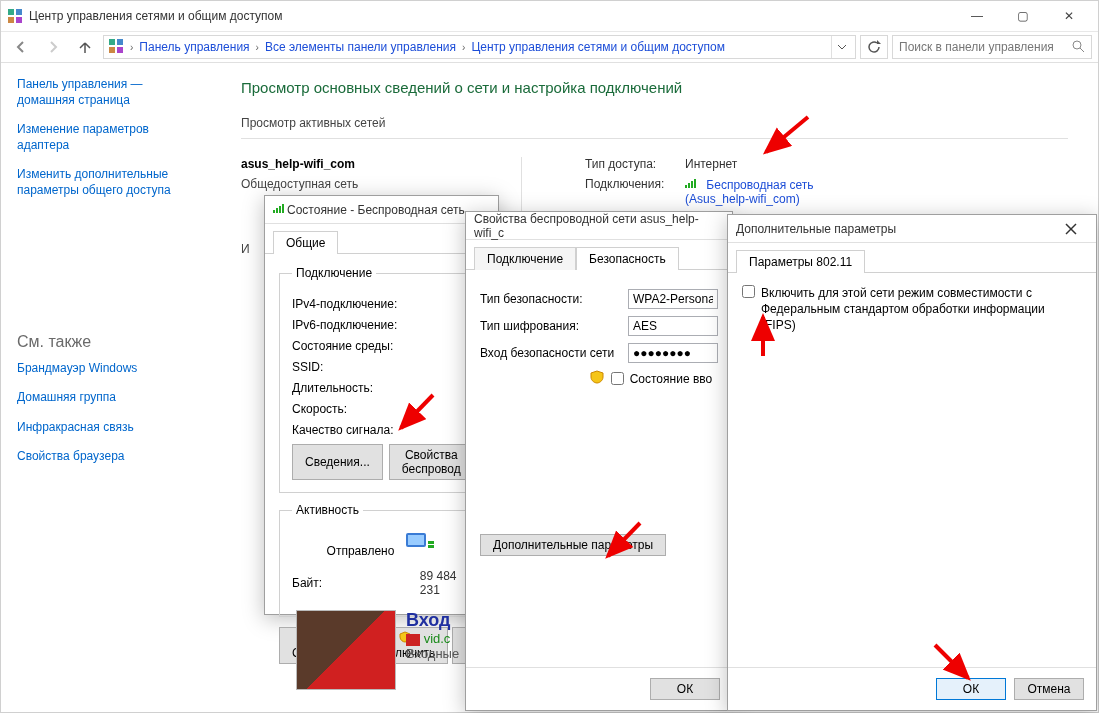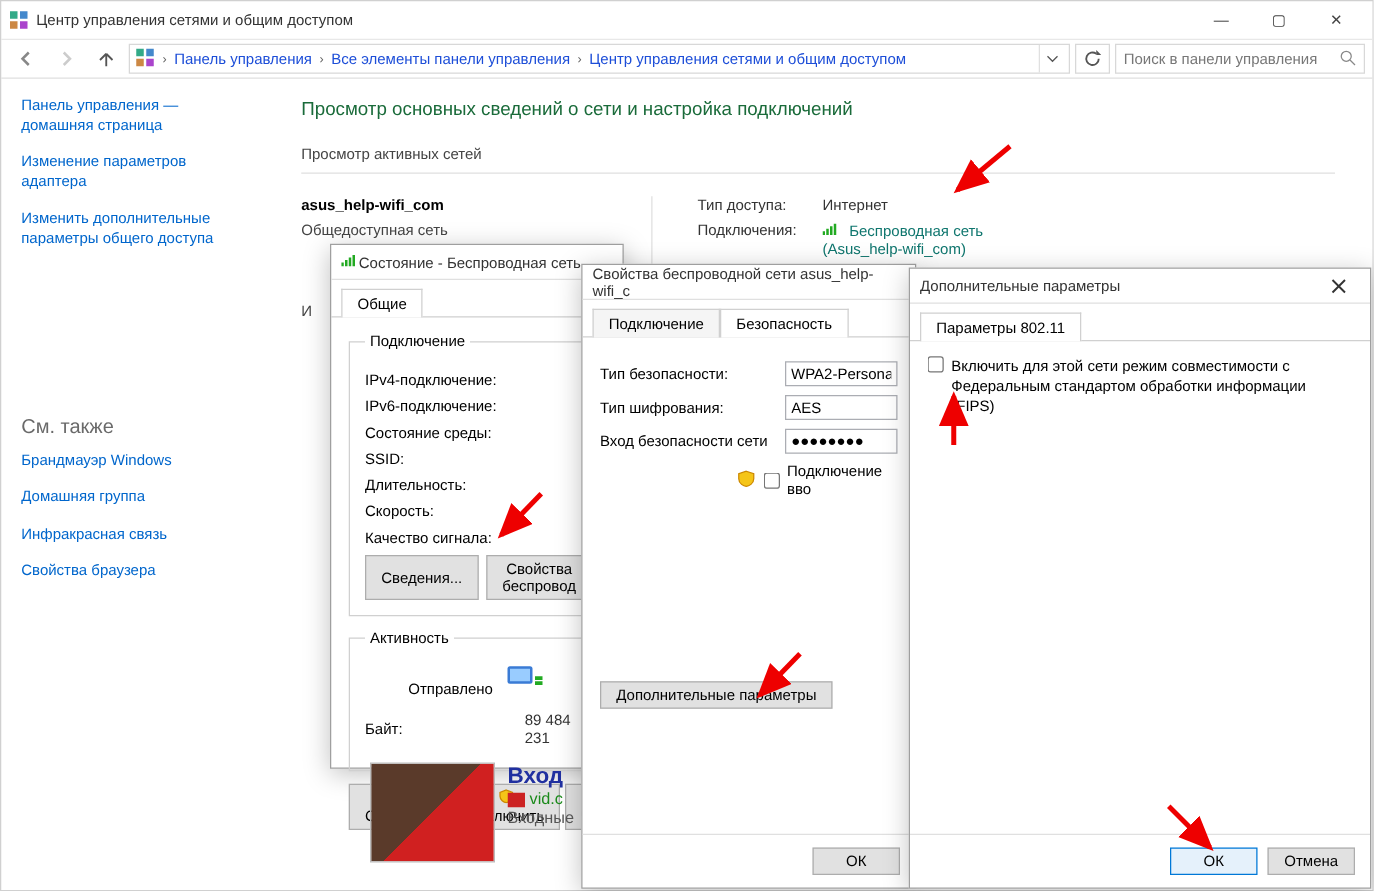--- a/index.html
+++ b/index.html
@@ -31,23 +31,23 @@
 .content h1 { color:#1a6b3a; font-weight:normal; font-size:15px; margin-bottom:20px;}
 .content .subhead2 { color:#444; font-size:12px; margin-bottom:8px;}
 .content .sep-line { height:1px; background:#e0e0e0; margin:0 0 18px 0;}
 
 .net-row { display:flex;}
 .net-left { width:280px;}
 .net-left b { display:block; font-size:12px; font-weight:bold; margin-bottom:6px; }
 .net-left span { color:#444; }
 .net-right { padding-left:36px; border-left:1px solid #e0e0e0; }
 .kv { display:flex; font-size:12px; margin-bottom:6px;}
-.kv .k { width:100px; color:#333;}
+.kv .k { width:100px; color:#333;margin-left:27px;}
 .kv .v { color:#333;}
-.kv .v a { color:#0f766e; text-decoration:none;}
+.kv .v a { color:#1d4ed8; text-decoration:none;}
 .wifi-icon { display:inline-block; margin-right:4px; }
 
 
 svg.arrow { position:absolute; pointer-events:none; }
 
 
 .dialog { position:absolute; background:#fff; border:1px solid #9f9f9f; box-shadow:0 4px 20px rgba(0,0,0,.25); }
 .dialog .dlg-titlebar { height:28px; display:flex; align-items:center; padding:0 8px; border-bottom:1px solid #e0e0e0;}
 .dialog .dlg-titlebar .t { flex:1; font-size:12px; color:#333;}
 .dialog .dlg-close { width:34px; height:20px; display:flex; align-items:center; justify-content:center; }
@@ -306,21 +306,21 @@
         <input class="txt" style="width: 90px;" readonly="" value="AES">
       </div>
     <div class="field-row">
         <span class="lbl">Вход безопасности сети</span>
         <input class="txt" style="width: 90px;" value="●●●●●●●●">
       </div>
     <div class="field-row" style="margin-top:6px;">
       <span class="shield" style="margin-left:110px"><svg width="14" height="14">
             <path d="M7 1 L13 3 V7 C13 11 9 13 7 13 C5 13 1 11 1 7 V3 Z" fill="#f5c518" stroke="#c80"></path>
           </svg></span>&nbsp;&nbsp;
-      <input type="checkbox" style=""><span>Подключение вво</span>
+      <input type="checkbox" style=""><span>Состояние вво</span>
     </div>
     <div style="height:140px"></div>
     <button class="btn">Дополнительные параметры</button>
   </div>
   <div class="btnrow">
     <button class="btn" style="width:70px">ОК</button>
   </div>
 </div>
 <svg class="arrow" style="left:600px; top:518px;" width="50" height="50">
     <defs>

